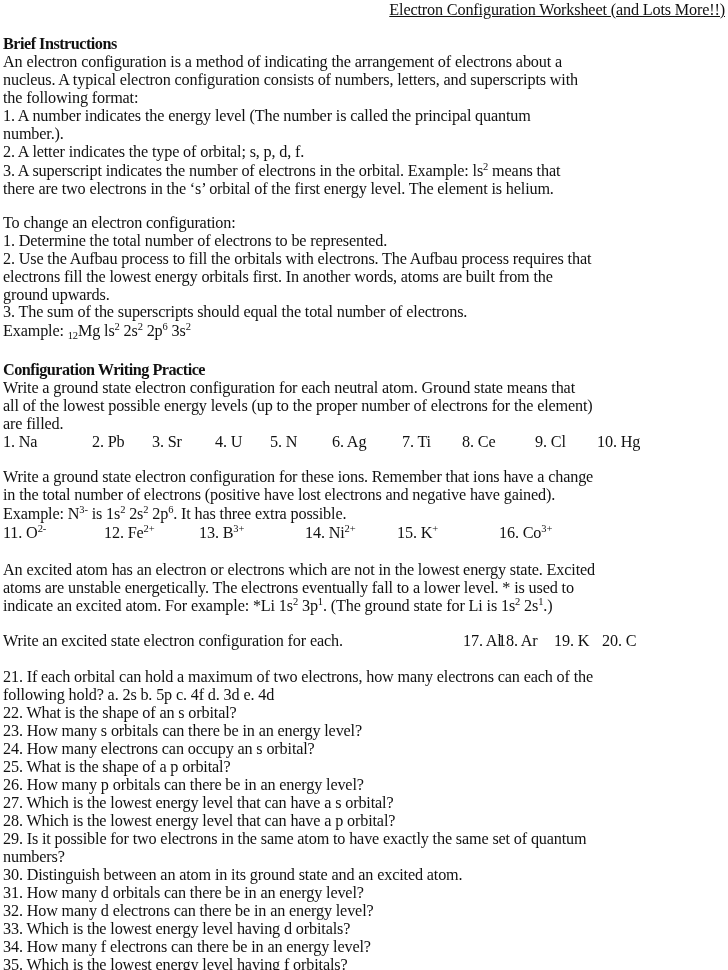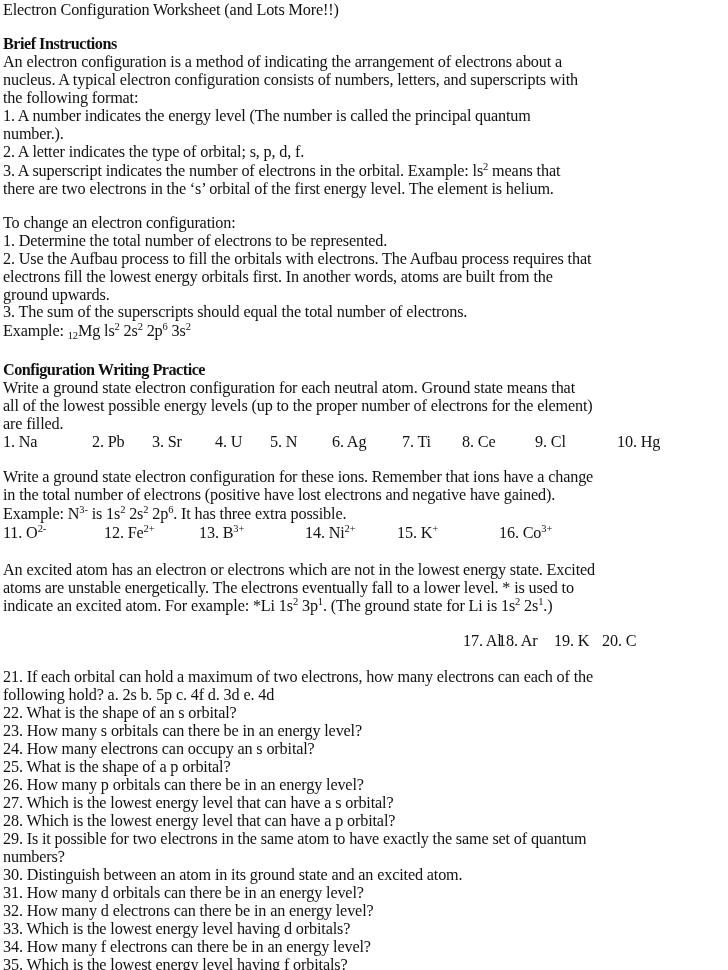--- a/index.html
+++ b/index.html
@@ -5,21 +5,21 @@
     html, body { margin: 0; padding: 0; background: #ffffff; }
     body {
       width: 728px; height: 970px; overflow: hidden; position: relative;
       font-family: "Liberation Serif", "DejaVu Serif", serif;
       color: #111111;
       font-size: 16.2px;
       letter-spacing: -0.15px;
     }
     .page { position: absolute; left: 3px; top: 0; width: 722px; }
     .line { position: absolute; left: 0; white-space: nowrap; line-height: 18px; height: 18px; }
-    .title { left: 0; width: 722px; text-align: left; top: 1px; }
+    .title { left: 0; width: 722px; text-align: right; top: 1px; text-decoration: underline; }
     .heading { font-weight: bold; letter-spacing: -0.5px; text-align: right; }
     sup { font-size: 10.5px; vertical-align: 6px; line-height: 0; }
     sub { font-size: 10.5px; vertical-align: -3px; line-height: 0; }
     .item { position: absolute; top: 0; white-space: nowrap; }
   </style>
 </head>
 <body>
 
 <div class="page">
 
@@ -50,39 +50,40 @@
   <div class="line" style="top:433px; width:722px">
     <span class="item" style="left: 0px;">1. Na</span>
     <span class="item" style="left: 89px;">2. Pb</span>
     <span class="item" style="left: 149px;">3. Sr</span>
     <span class="item" style="left: 212px;">4. U</span>
     <span class="item" style="left: 267px;">5. N</span>
     <span class="item" style="left: 329px;">6. Ag</span>
     <span class="item" style="left: 399px;">7. Ti</span>
     <span class="item" style="left: 459px;">8. Ce</span>
     <span class="item" style="left: 532px;">9. Cl</span>
-    <span class="item" style="left: 614px;">10. Hg</span>
+    <span class="item" style="left: 594px;">10. Hg</span>
   </div>
 
   <div class="line" style="top:468px">Write a ground state electron configuration for these ions. Remember that ions have a change</div>
   <div class="line" style="top:486px">in the total number of electrons (positive have lost electrons and negative have gained).</div>
   <div class="line" style="top:505px"><span>Example: N</span><sup>3-</sup><span> is 1s</span><sup>2</sup><span>  2s</span><sup>2</sup><span> 2p</span><sup>6</sup><span>. It has three extra possible.</span></div>
   <div class="line" style="top:524px; width:722px">
     <span class="item ion" style="left: 0px;"><span>11. O</span><sup>2-</sup></span>
     <span class="item ion" style="left: 101px;"><span>12. Fe</span><sup>2+</sup></span>
     <span class="item ion" style="left: 196px;"><span>13. B</span><sup>3+</sup></span>
     <span class="item ion" style="left: 302px; text-align: right;"><span>14. Ni</span><sup>2+</sup></span>
     <span class="item ion" style="left: 394px;"><span>15. K</span><sup>+</sup></span>
     <span class="item ion" style="left: 496px;"><span>16. Co</span><sup>3+</sup></span>
   </div>
 
   <div class="line" style="top:561px">An excited atom has an electron or electrons which are not in the lowest energy state. Excited</div>
   <div class="line" style="top:579px">atoms are unstable energetically. The electrons eventually fall to a lower level. * is used to</div>
   <div class="line" style="top:597px"><span>indicate an excited atom. For example:  *Li 1s</span><sup>2</sup><span>  3p</span><sup>1</sup><span>. (The ground state for Li is 1s</span><sup>2</sup><span>  2s</span><sup>1</sup><span>.)</span></div>
   <div class="line" style="top:632px; width:722px">
+    <span>Write an excited state electron configuration for each.</span>
     <span class="item ex" style="left: 424px; margin-left: 36px;">17. Al</span>
     <span class="item ex" style="left: 495px;">18. Ar</span>
     <span class="item ex" style="left: 551px; text-align: center;">19. K</span>
     <span class="item ex" style="left: 599px;">20. C</span>
   </div>
 
   <div id="questions">
     <div class="line" style="top:668px">21. If each orbital can hold a maximum of two electrons, how many electrons can each of the</div>
     <div class="line" style="top:686px">following hold?     a. 2s  b. 5p  c. 4f  d. 3d  e. 4d</div>
     <div class="line" style="top:704px">22. What is the shape of an s orbital?</div>

